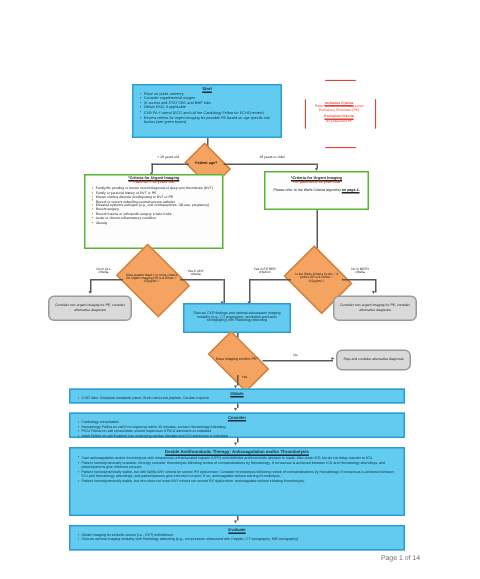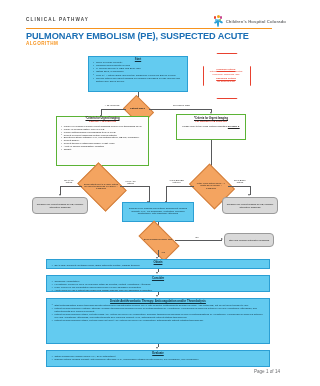--- a/index.html
+++ b/index.html
@@ -90,39 +90,20 @@
   .arw-r{border-top:1.7px solid transparent;border-bottom:1.7px solid transparent;border-left:2.4px solid #58595b;}
   .edge-lbl{position:absolute;color:#222;text-align:center;line-height:1.05;}
 
   .footer{position:absolute;right:18px;bottom:12px;font-size:4.6px;color:#6d6e71;}
 </style>
 </head>
 <body>
 
 <div class="page">
 
-  <div class="hdr">
-    <div class="hdr-kicker">CLINICAL PATHWAY</div>
-    <div class="logo">
-      <span class="logo-mark">
-        <i class="lm1"></i>
-          <i class="lm2"></i>
-          <i class="lm3"></i>
-          <i class="lm4"></i>
-          <i class="lm5"></i>
-        <i class="lm-armL"></i>
-          <i class="lm-armR"></i>
-          <i class="lm-body"></i>
-      </span>
-      <span class="logo-txt">Children's Hospital Colorado</span>
-    </div>
-    <div class="hdr-rule"></div>
-    <div class="title">PULMONARY EMBOLISM (PE), SUSPECTED ACUTE</div>
-    <div class="subtitle">ALGORITHM</div>
-  </div>
 
   <div class="node blue" style="left:88px;top:56px;width:100px;height:36px;font-size:2.5px;line-height:1.18;padding:1.2px 1.5px;">
     <span class="blue-hdr" style="font-size:2.8px;">Start</span>
     <ul class="bul">
       <li>Place on pulse oximetry</li>
       <li>Consider supplemental oxygen</li>
       <li>IV access and STAT CBC and BMP labs</li>
       <li>Obtain EKG, if applicable</li>
       <li>CXR PA + lateral (ECG and call the Cardiology Fellow for ECHO review)</li>
       <li>Review criteria for urgent imaging for possible PE based on age specific risk factors (see green boxes)</li>

